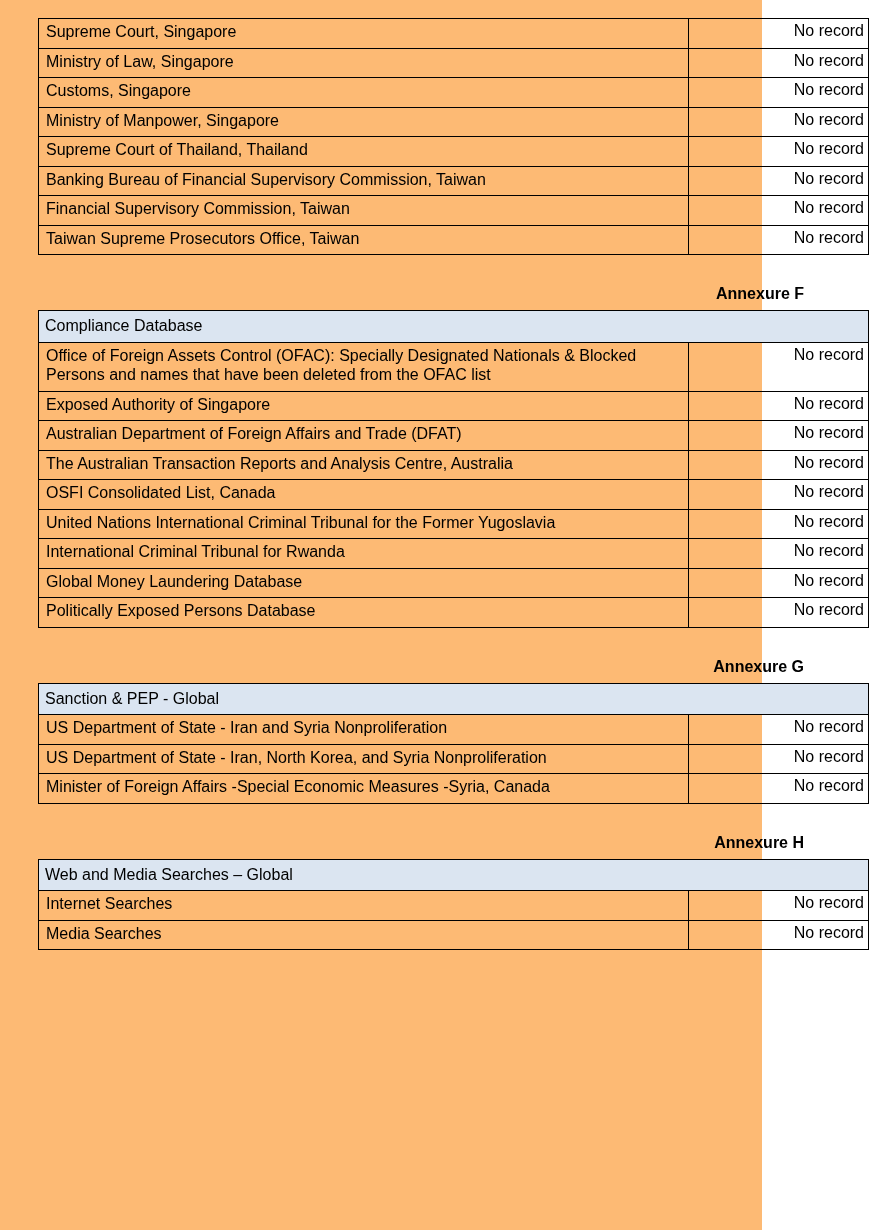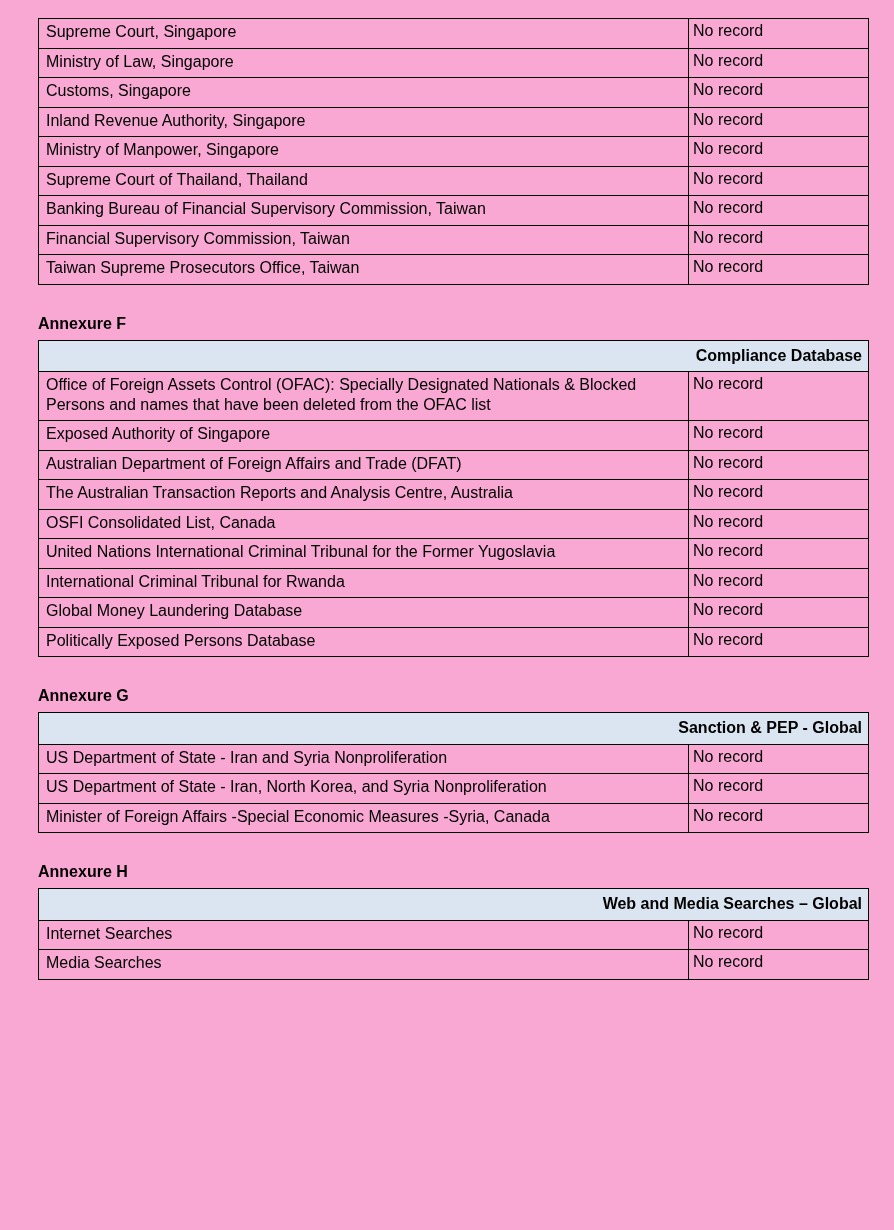--- a/index.html
+++ b/index.html
@@ -4,56 +4,57 @@
 <style>
   * { box-sizing: border-box; }
   html, body {
     margin: 0;
     padding: 0;
     background: #ffffff;
     color: #000000;
     font-family: "Liberation Sans", "DejaVu Sans", sans-serif;
   }
   .page {
-    width: 894px;
+    width: 762px;
     min-height: 1230px;
     padding: 18px 26px 12px 38px;
-    background: #f9a8d4;
+    background: #fdba74;
   }
   table.report-table {
     border-collapse: collapse;
     width: 830px;
     table-layout: fixed;
   }
   table.report-table col.c-source { width: 650px; }
   table.report-table col.c-result { width: 180px; }
   table.report-table th,
   table.report-table td {
     border: 1px solid #000000;
     vertical-align: top;
     font-size: 16px;
     line-height: 1.22;
   }
   th.table-title {
     background: #dbe5f1;
-    font-weight: bold;
-    text-align: right;
+    font-weight: normal;
+    text-align: left;
     font-size: 17px;
     padding: 5px 6px 6px 6px;
   }
   td.src {
     text-align: left;
     padding: 3px 8px 6px 7px;
   }
   td.res {
-    text-align: left;
+    text-align: right;
     padding: 2px 4px 6px 4px;
   }
   .annexure {
     width: 830px;
+    text-align: right;
     padding-right: 64px;
     font-weight: bold;
     font-size: 16px;
     margin: 30px 0 7px 0;
   }
 </style>
 </head>
 <body>
 
 <div class="page">
@@ -68,24 +69,20 @@
           <tr>
             <td class="src">Supreme Court, Singapore</td>
             <td class="res">No record</td>
           </tr>
           <tr>
             <td class="src">Ministry of Law, Singapore</td>
             <td class="res">No record</td>
           </tr>
           <tr>
             <td class="src">Customs, Singapore</td>
-            <td class="res">No record</td>
-          </tr>
-          <tr>
-            <td class="src">Inland Revenue Authority, Singapore</td>
             <td class="res">No record</td>
           </tr>
           <tr>
             <td class="src">Ministry of Manpower, Singapore</td>
             <td class="res">No record</td>
           </tr>
           <tr>
             <td class="src">Supreme Court of Thailand, Thailand</td>
             <td class="res">No record</td>
           </tr>

